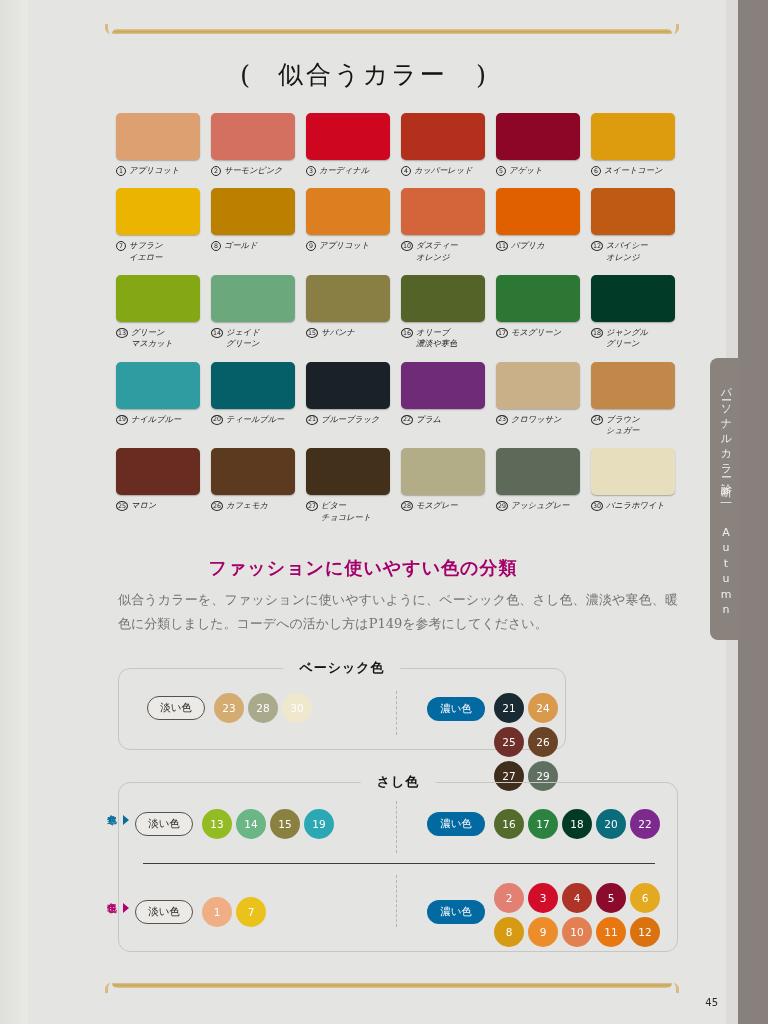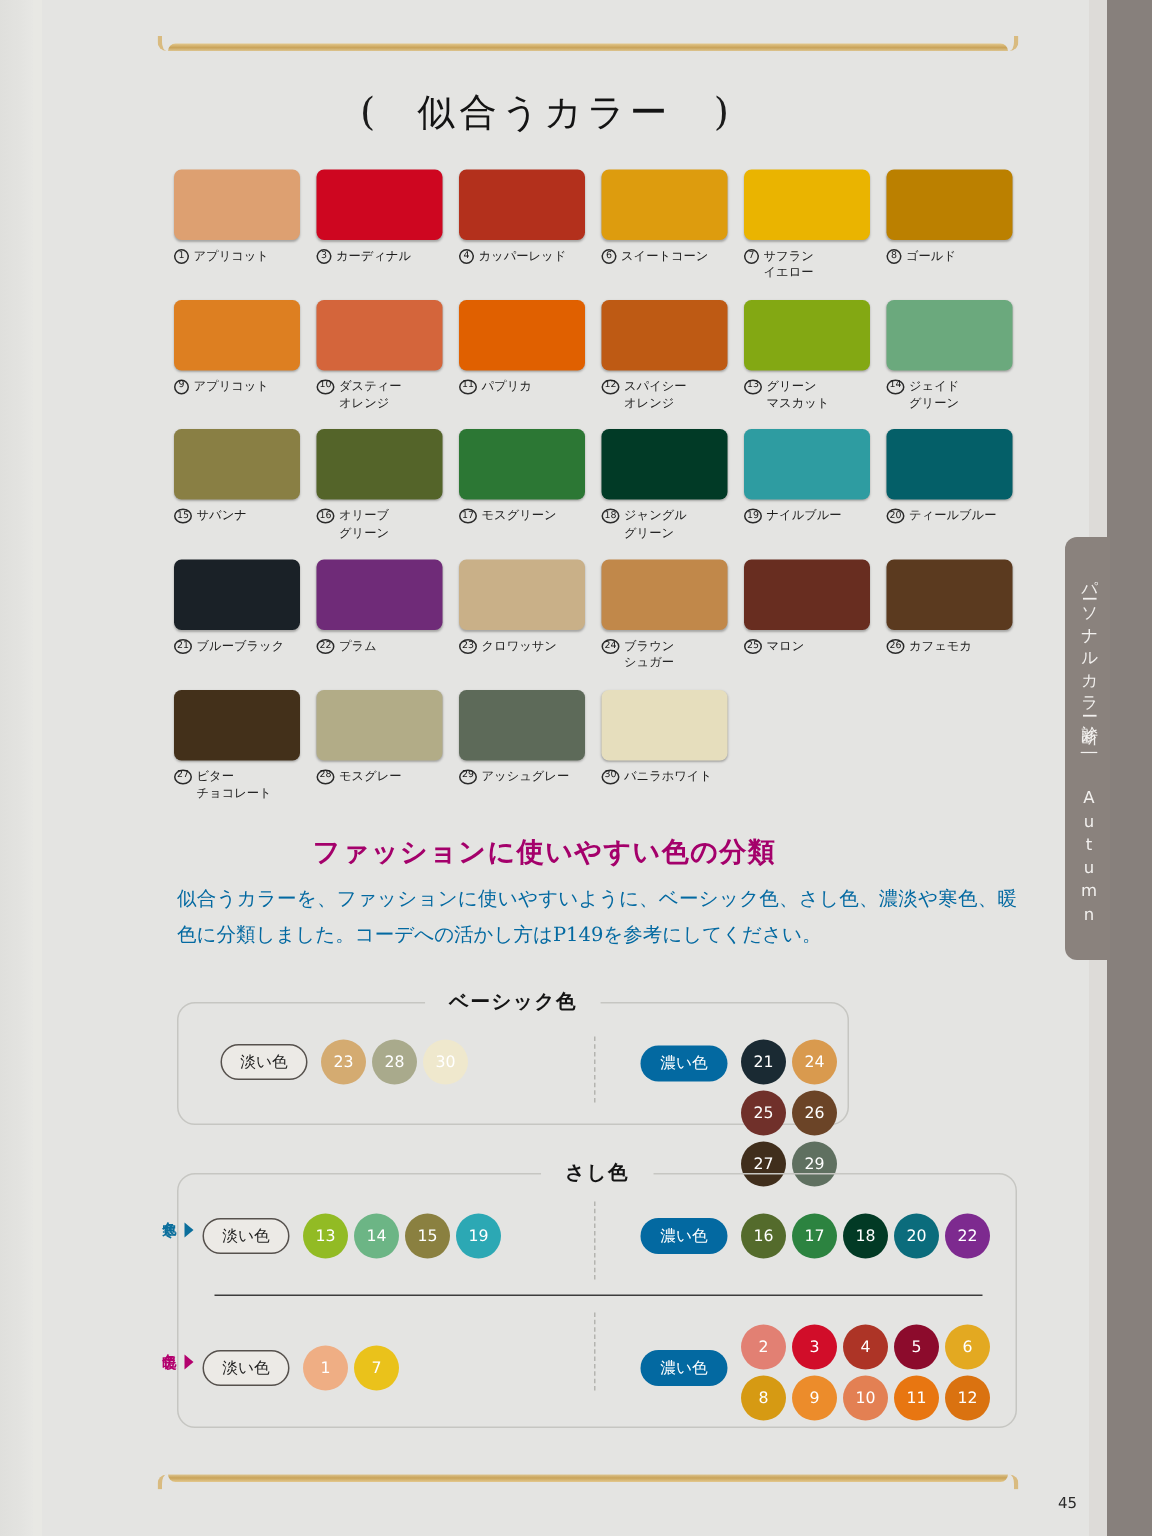--- a/index.html
+++ b/index.html
@@ -117,32 +117,32 @@
     color: #1c1c1c;
     font-family: "DejaVu Sans", "Liberation Sans", sans-serif;
     display: flex; gap: 3px; align-items: flex-start;
   }
   .swatch-num {
     display: inline-flex; align-items: center; justify-content: center;
     min-width: 10px; height: 10px; border: 0.8px solid #2a2a2a;
     border-radius: 50%; font-size: 6.3px; line-height: 1; flex: none;
     margin-top: 1px; padding: 0 1px;
   }
-  .swatch-name { white-space: pre-line; }
+  .swatch-name { white-space: pre-line; font-style: italic; }
 
   
   .sec-heading {
     position: absolute; left: 0; top: 556px; width: 726px; text-align: center;
     font-family: "DejaVu Serif", "Liberation Serif", serif;
     font-size: 18px; font-weight: bold; color: #a4006b; letter-spacing: 1px;
   }
   .sec-body {
     position: absolute; left: 118px; top: 588px; width: 560px;
     font-family: "DejaVu Serif", "Liberation Serif", serif;
-    font-size: 13px; line-height: 1.85; color: #0369a1; text-align: justify;
+    font-size: 13px; line-height: 1.85; color: #737373; text-align: justify;
   }
 
   
   .group-box {
     position: absolute;
     border: 1px solid #c6c6c2;
     border-radius: 12px;
   }
   .group-title {
     position: absolute;
@@ -217,31 +217,45 @@
 
   <div class="swatch-grid" id="swatch-grid">
       <div class="swatch-cell">
         <div class="swatch-chip" style="background: rgb(221, 160, 113);"></div>
         <div class="swatch-label">
           <span class="swatch-num">1</span>
           <span class="swatch-name">アプリコット</span>
         </div>
       </div>
       <div class="swatch-cell">
+        <div class="swatch-chip" style="background: rgb(211, 112, 95);"></div>
+        <div class="swatch-label">
+          <span class="swatch-num">2</span>
+          <span class="swatch-name">サーモンピンク</span>
+        </div>
+      </div>
+      <div class="swatch-cell">
         <div class="swatch-chip" style="background: rgb(206, 6, 32);"></div>
         <div class="swatch-label">
           <span class="swatch-num">3</span>
           <span class="swatch-name">カーディナル</span>
         </div>
       </div>
       <div class="swatch-cell">
         <div class="swatch-chip" style="background: rgb(179, 48, 28);"></div>
         <div class="swatch-label">
           <span class="swatch-num">4</span>
           <span class="swatch-name">カッパーレッド</span>
+        </div>
+      </div>
+      <div class="swatch-cell">
+        <div class="swatch-chip" style="background: rgb(141, 5, 39);"></div>
+        <div class="swatch-label">
+          <span class="swatch-num">5</span>
+          <span class="swatch-name">アゲット</span>
         </div>
       </div>
       <div class="swatch-cell">
         <div class="swatch-chip" style="background: rgb(221, 156, 14);"></div>
         <div class="swatch-label">
           <span class="swatch-num">6</span>
           <span class="swatch-name">スイートコーン</span>
         </div>
       </div>
       <div class="swatch-cell">
@@ -310,21 +324,21 @@
         <div class="swatch-label">
           <span class="swatch-num">15</span>
           <span class="swatch-name">サバンナ</span>
         </div>
       </div>
       <div class="swatch-cell">
         <div class="swatch-chip" style="background: rgb(84, 100, 41);"></div>
         <div class="swatch-label">
           <span class="swatch-num">16</span>
           <span class="swatch-name">オリーブ
-グリーン</span>
+濃淡や寒色</span>
         </div>
       </div>
       <div class="swatch-cell">
         <div class="swatch-chip" style="background: rgb(44, 119, 52);"></div>
         <div class="swatch-label">
           <span class="swatch-num">17</span>
           <span class="swatch-name">モスグリーン</span>
         </div>
       </div>
       <div class="swatch-cell">

